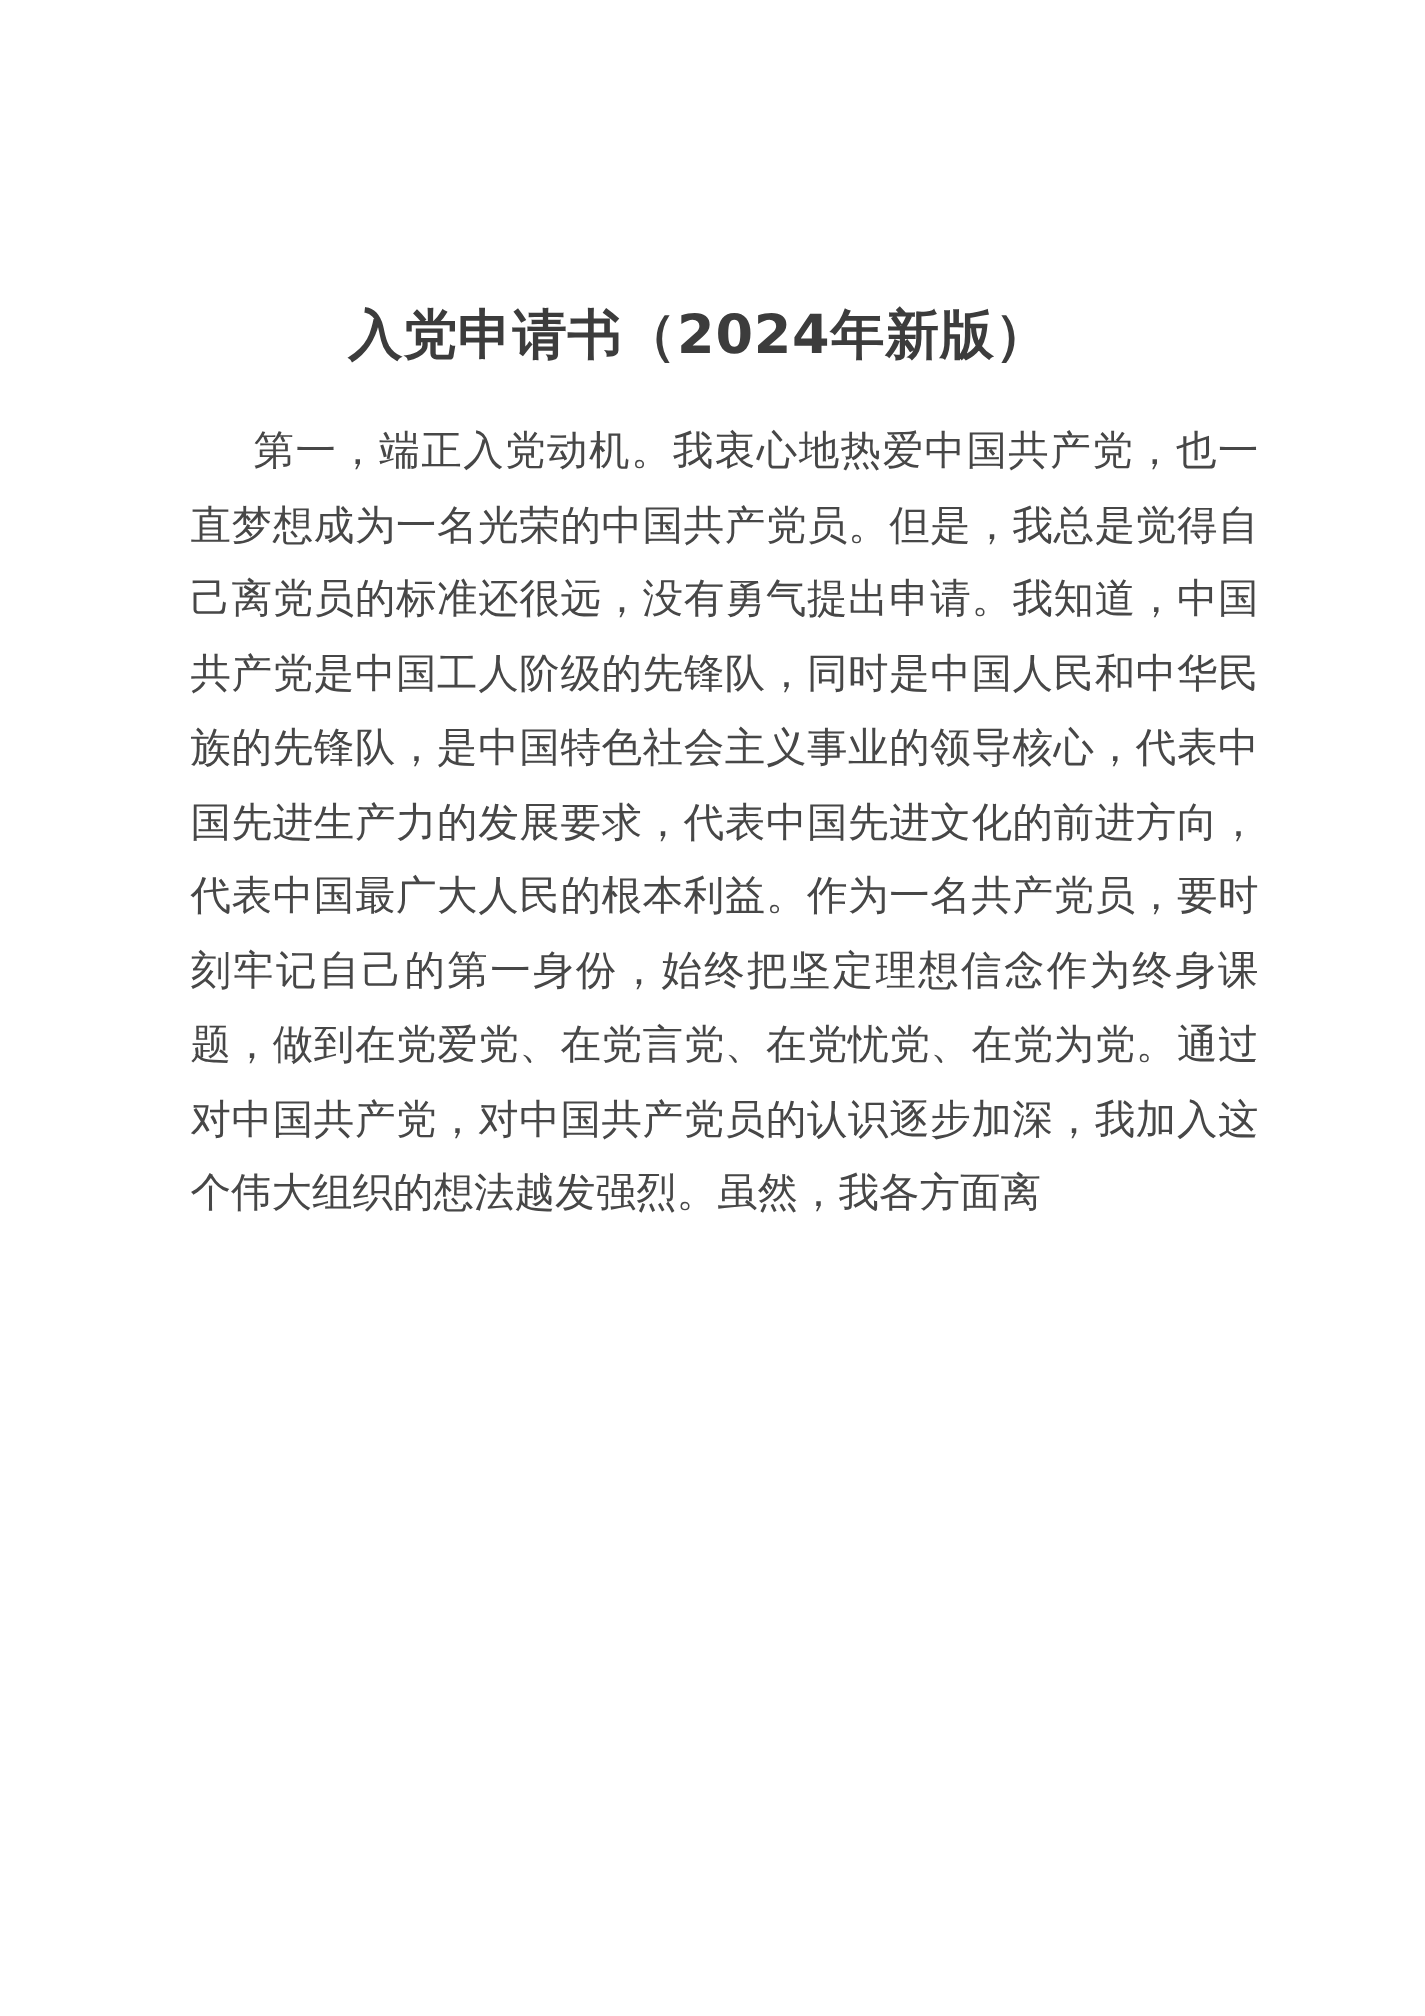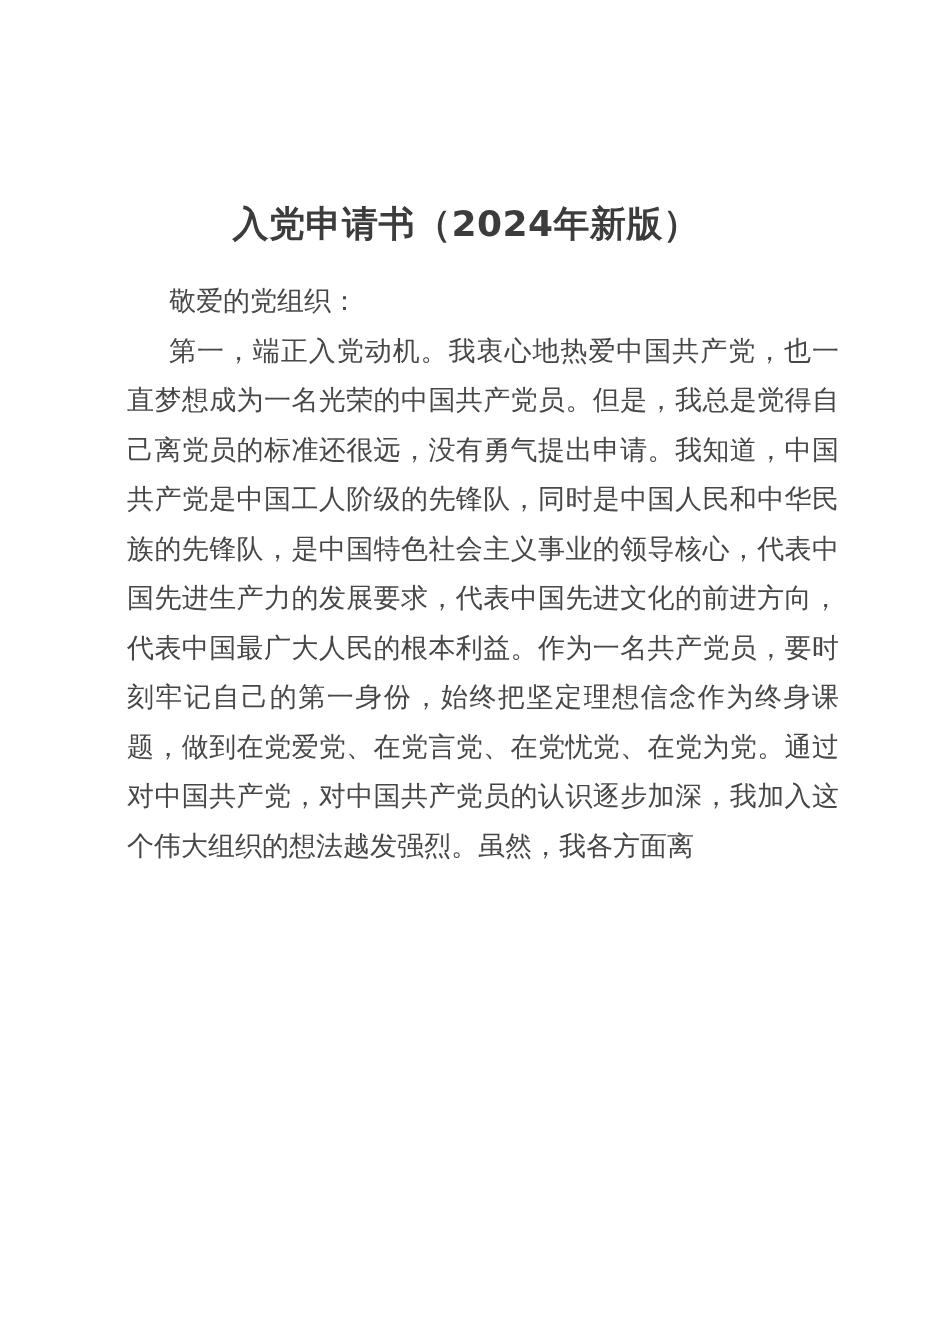--- a/index.html
+++ b/index.html
@@ -46,16 +46,15 @@
   .doc-body p.salutation {
     text-align: left;
   }
 </style>
 </head>
 <body>
 
 <div class="page">
   <h1 class="doc-title">入党申请书（2024年新版）</h1>
   <div class="doc-body">
-    <p class="salutation">敬爱的党组织：</p>
     <p class="para">第一，端正入党动机。我衷心地热爱中国共产党，也一直梦想成为一名光荣的中国共产党员。但是，我总是觉得自己离党员的标准还很远，没有勇气提出申请。我知道，中国共产党是中国工人阶级的先锋队，同时是中国人民和中华民族的先锋队，是中国特色社会主义事业的领导核心，代表中国先进生产力的发展要求，代表中国先进文化的前进方向，代表中国最广大人民的根本利益。作为一名共产党员，要时刻牢记自己的第一身份，始终把坚定理想信念作为终身课题，做到在党爱党、在党言党、在党忧党、在党为党。通过对中国共产党，对中国共产党员的认识逐步加深，我加入这个伟大组织的想法越发强烈。虽然，我各方面离</p>
   </div>
 </div>
 
 </body></html>

